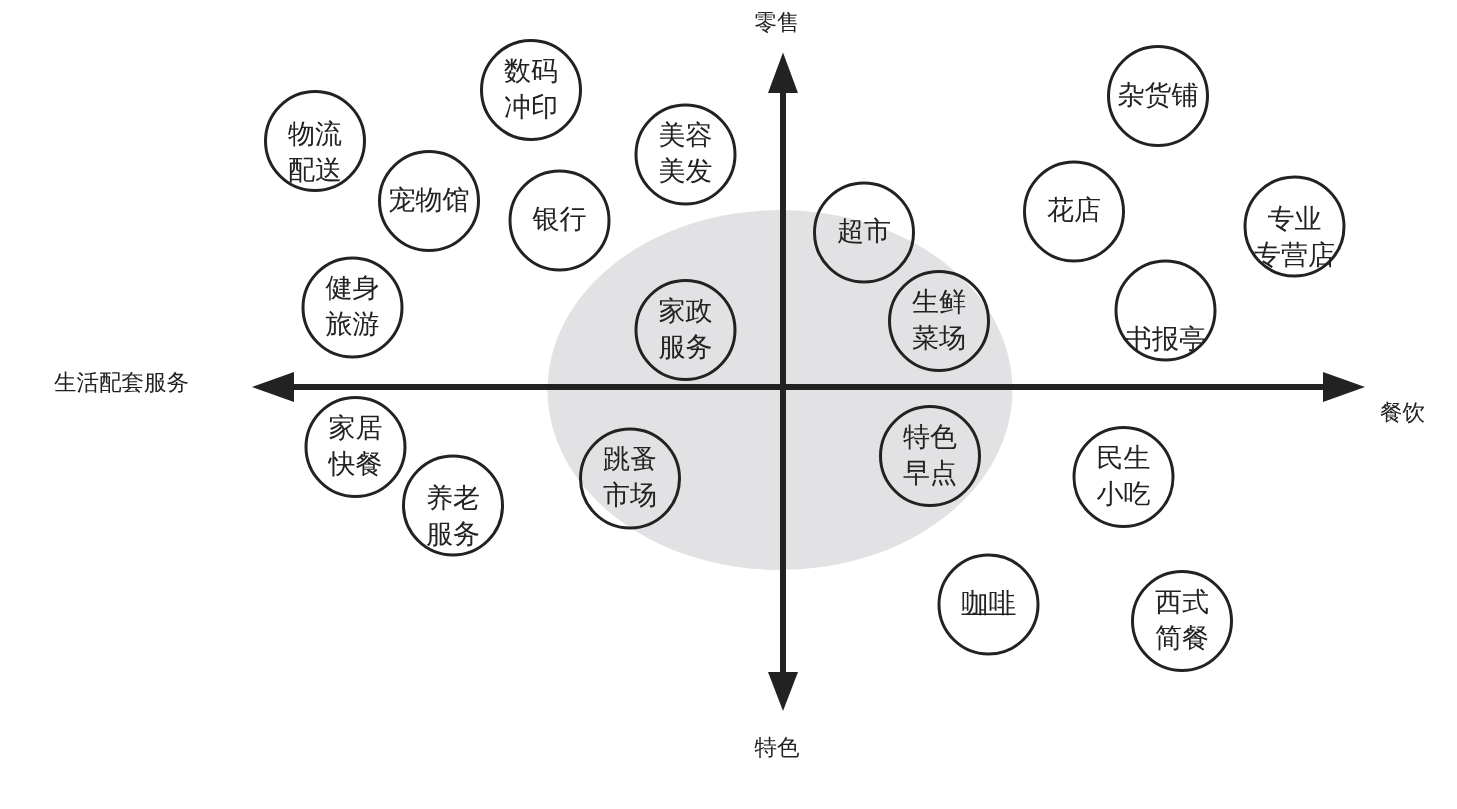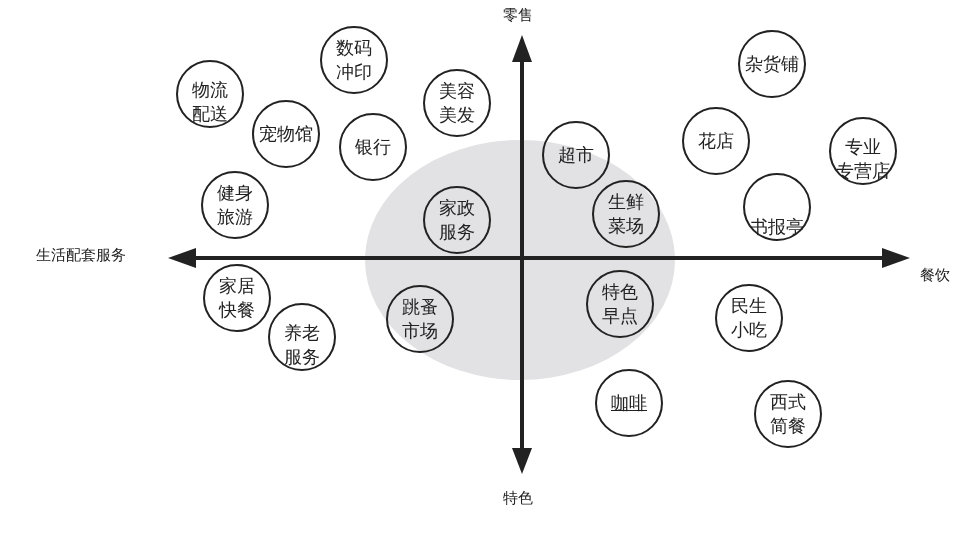--- a/index.html
+++ b/index.html
@@ -92,20 +92,20 @@
 市场</span>
     </div>
     <div class="node" style="left: 586px; top: 270px; width: 68px; height: 68px; border-color: rgb(34, 34, 34);">
       <span>特色
 早点</span>
     </div>
     <div class="node" style="left: 715px; top: 284px; width: 68px; height: 68px; border-color: rgb(34, 34, 34); align-items: center;">
       <span>民生
 小吃</span>
     </div>
-    <div class="node" style="left: 595px; top: 369px; width: 68px; height: 68px; border-color: rgb(34, 34, 34); text-decoration: underline;">
+    <div class="node" style="left: 625px; top: 369px; width: 68px; height: 68px; border-color: rgb(34, 34, 34); text-decoration: underline;">
       <span>咖啡</span>
     </div>
     <div class="node" style="left: 754px; top: 380px; width: 68px; height: 68px; border-color: rgb(34, 34, 34);">
       <span>西式
 简餐</span>
     </div>
   </div>
 
 </body></html>

